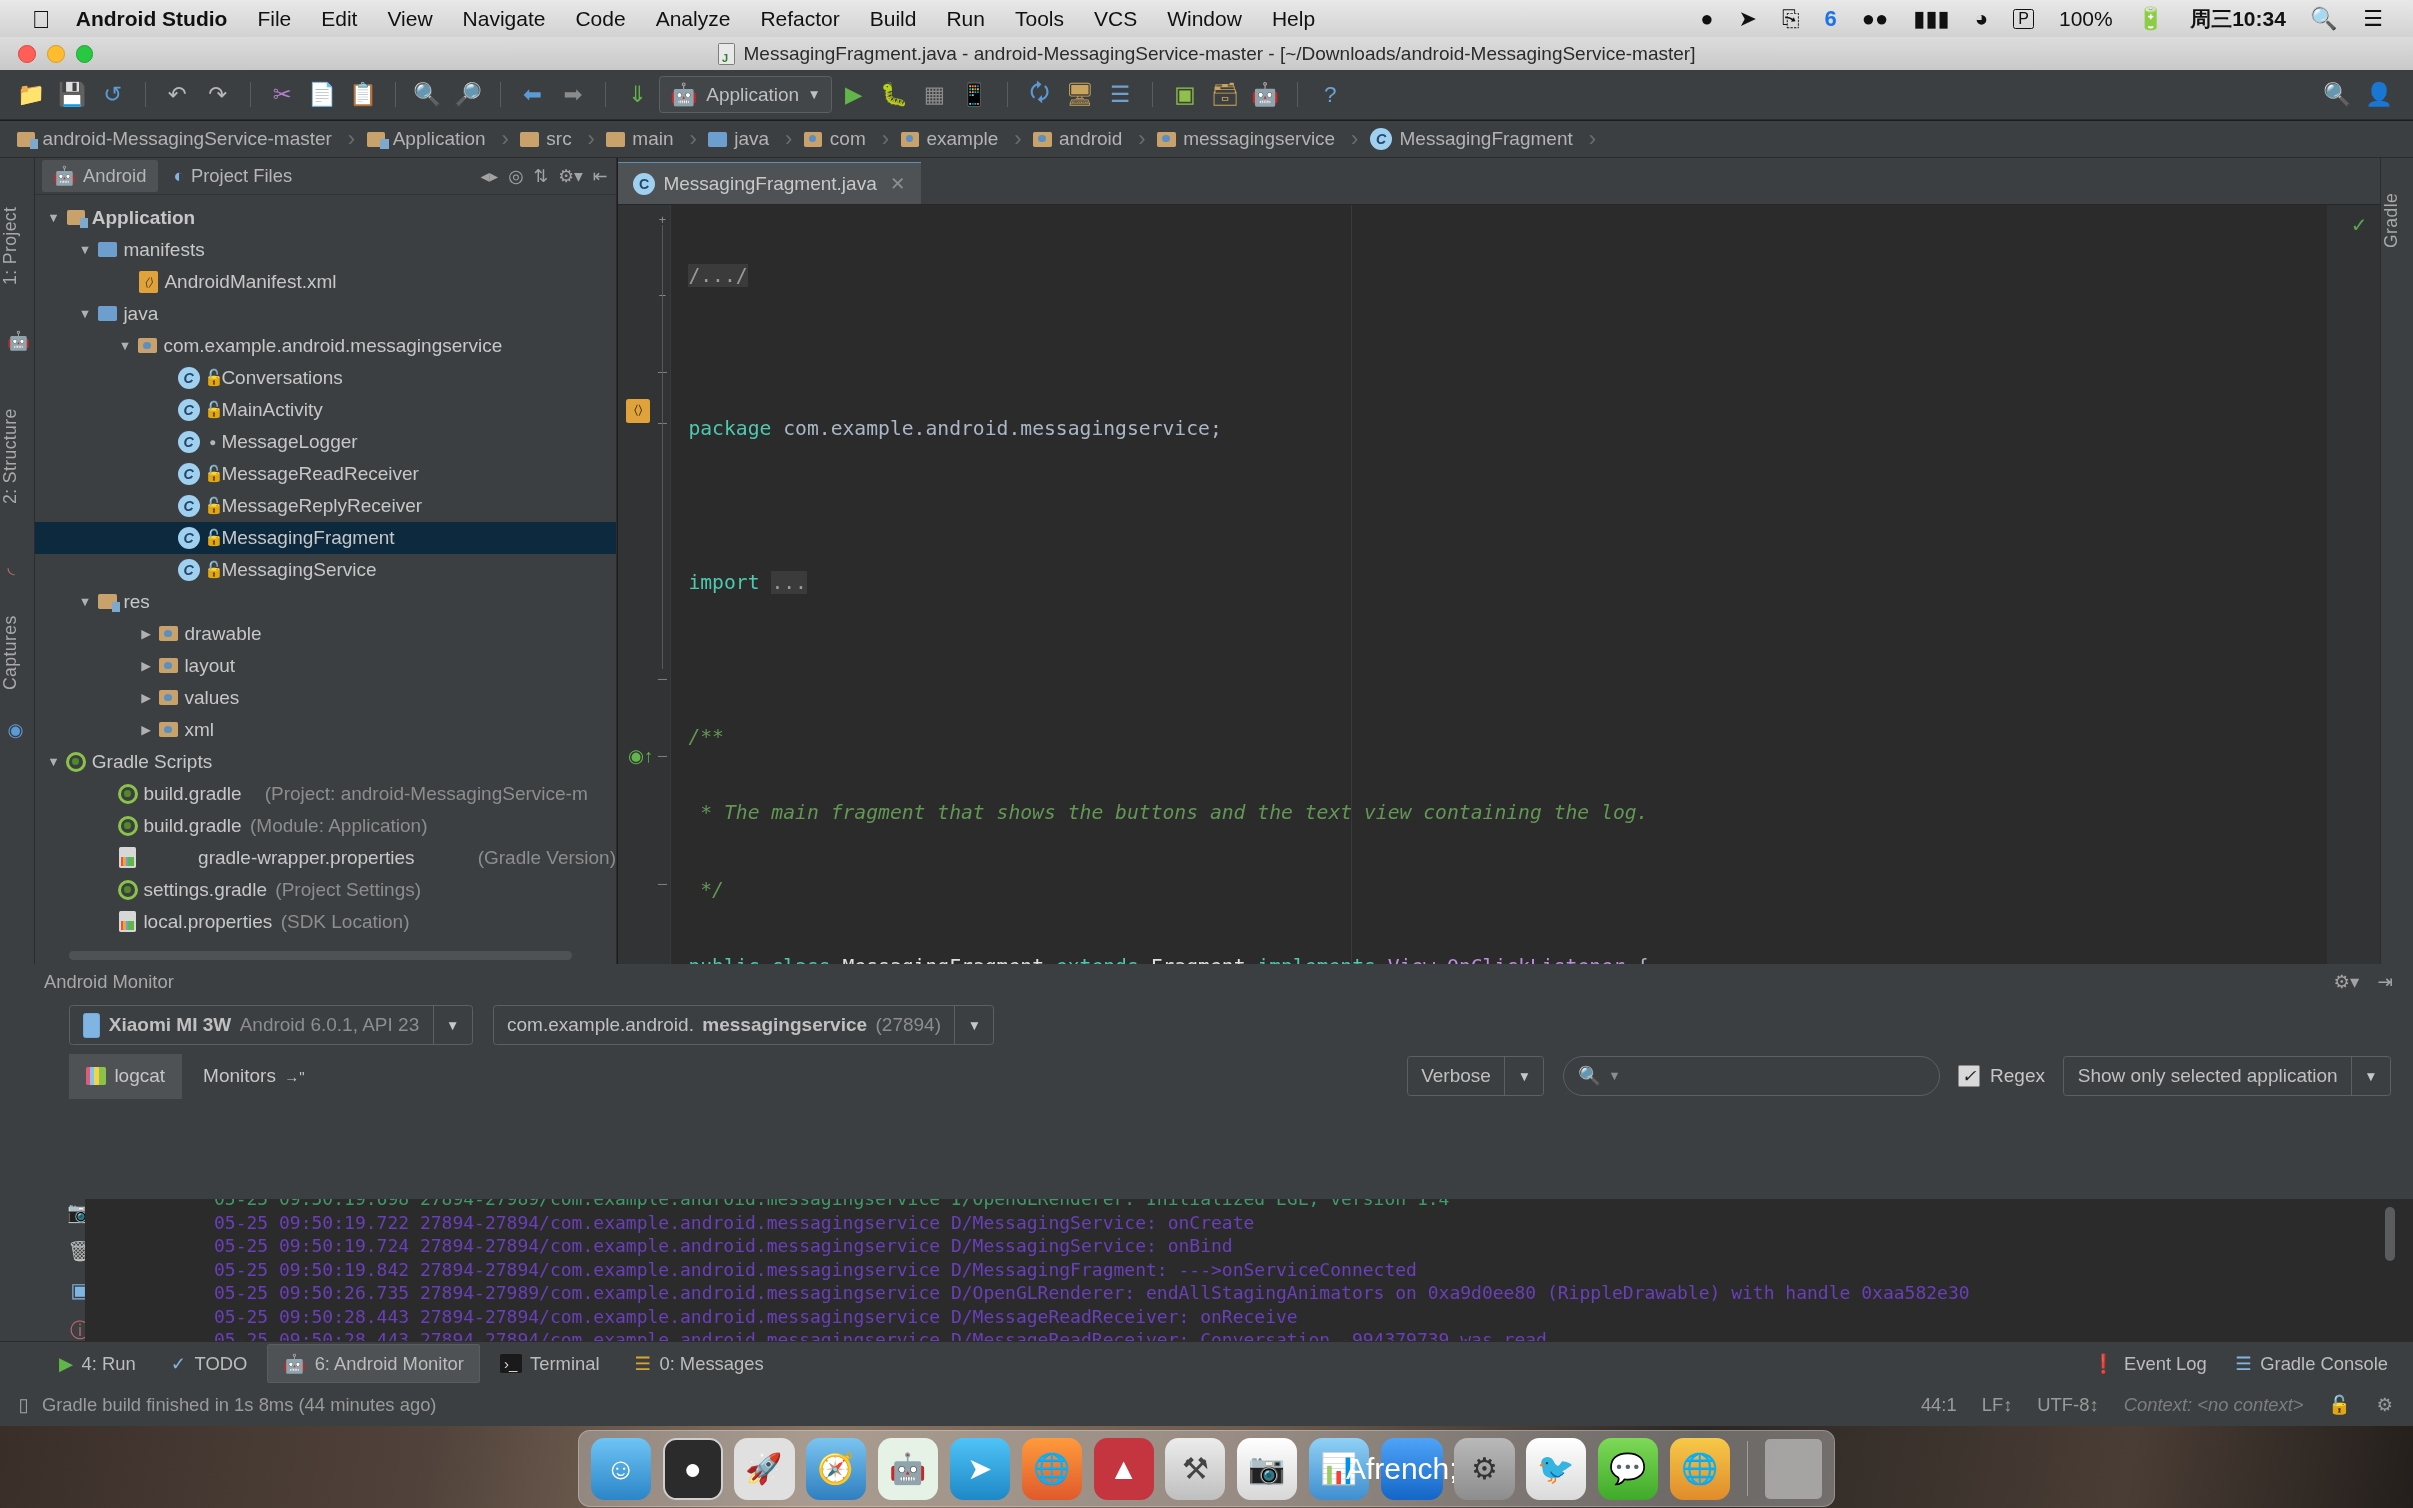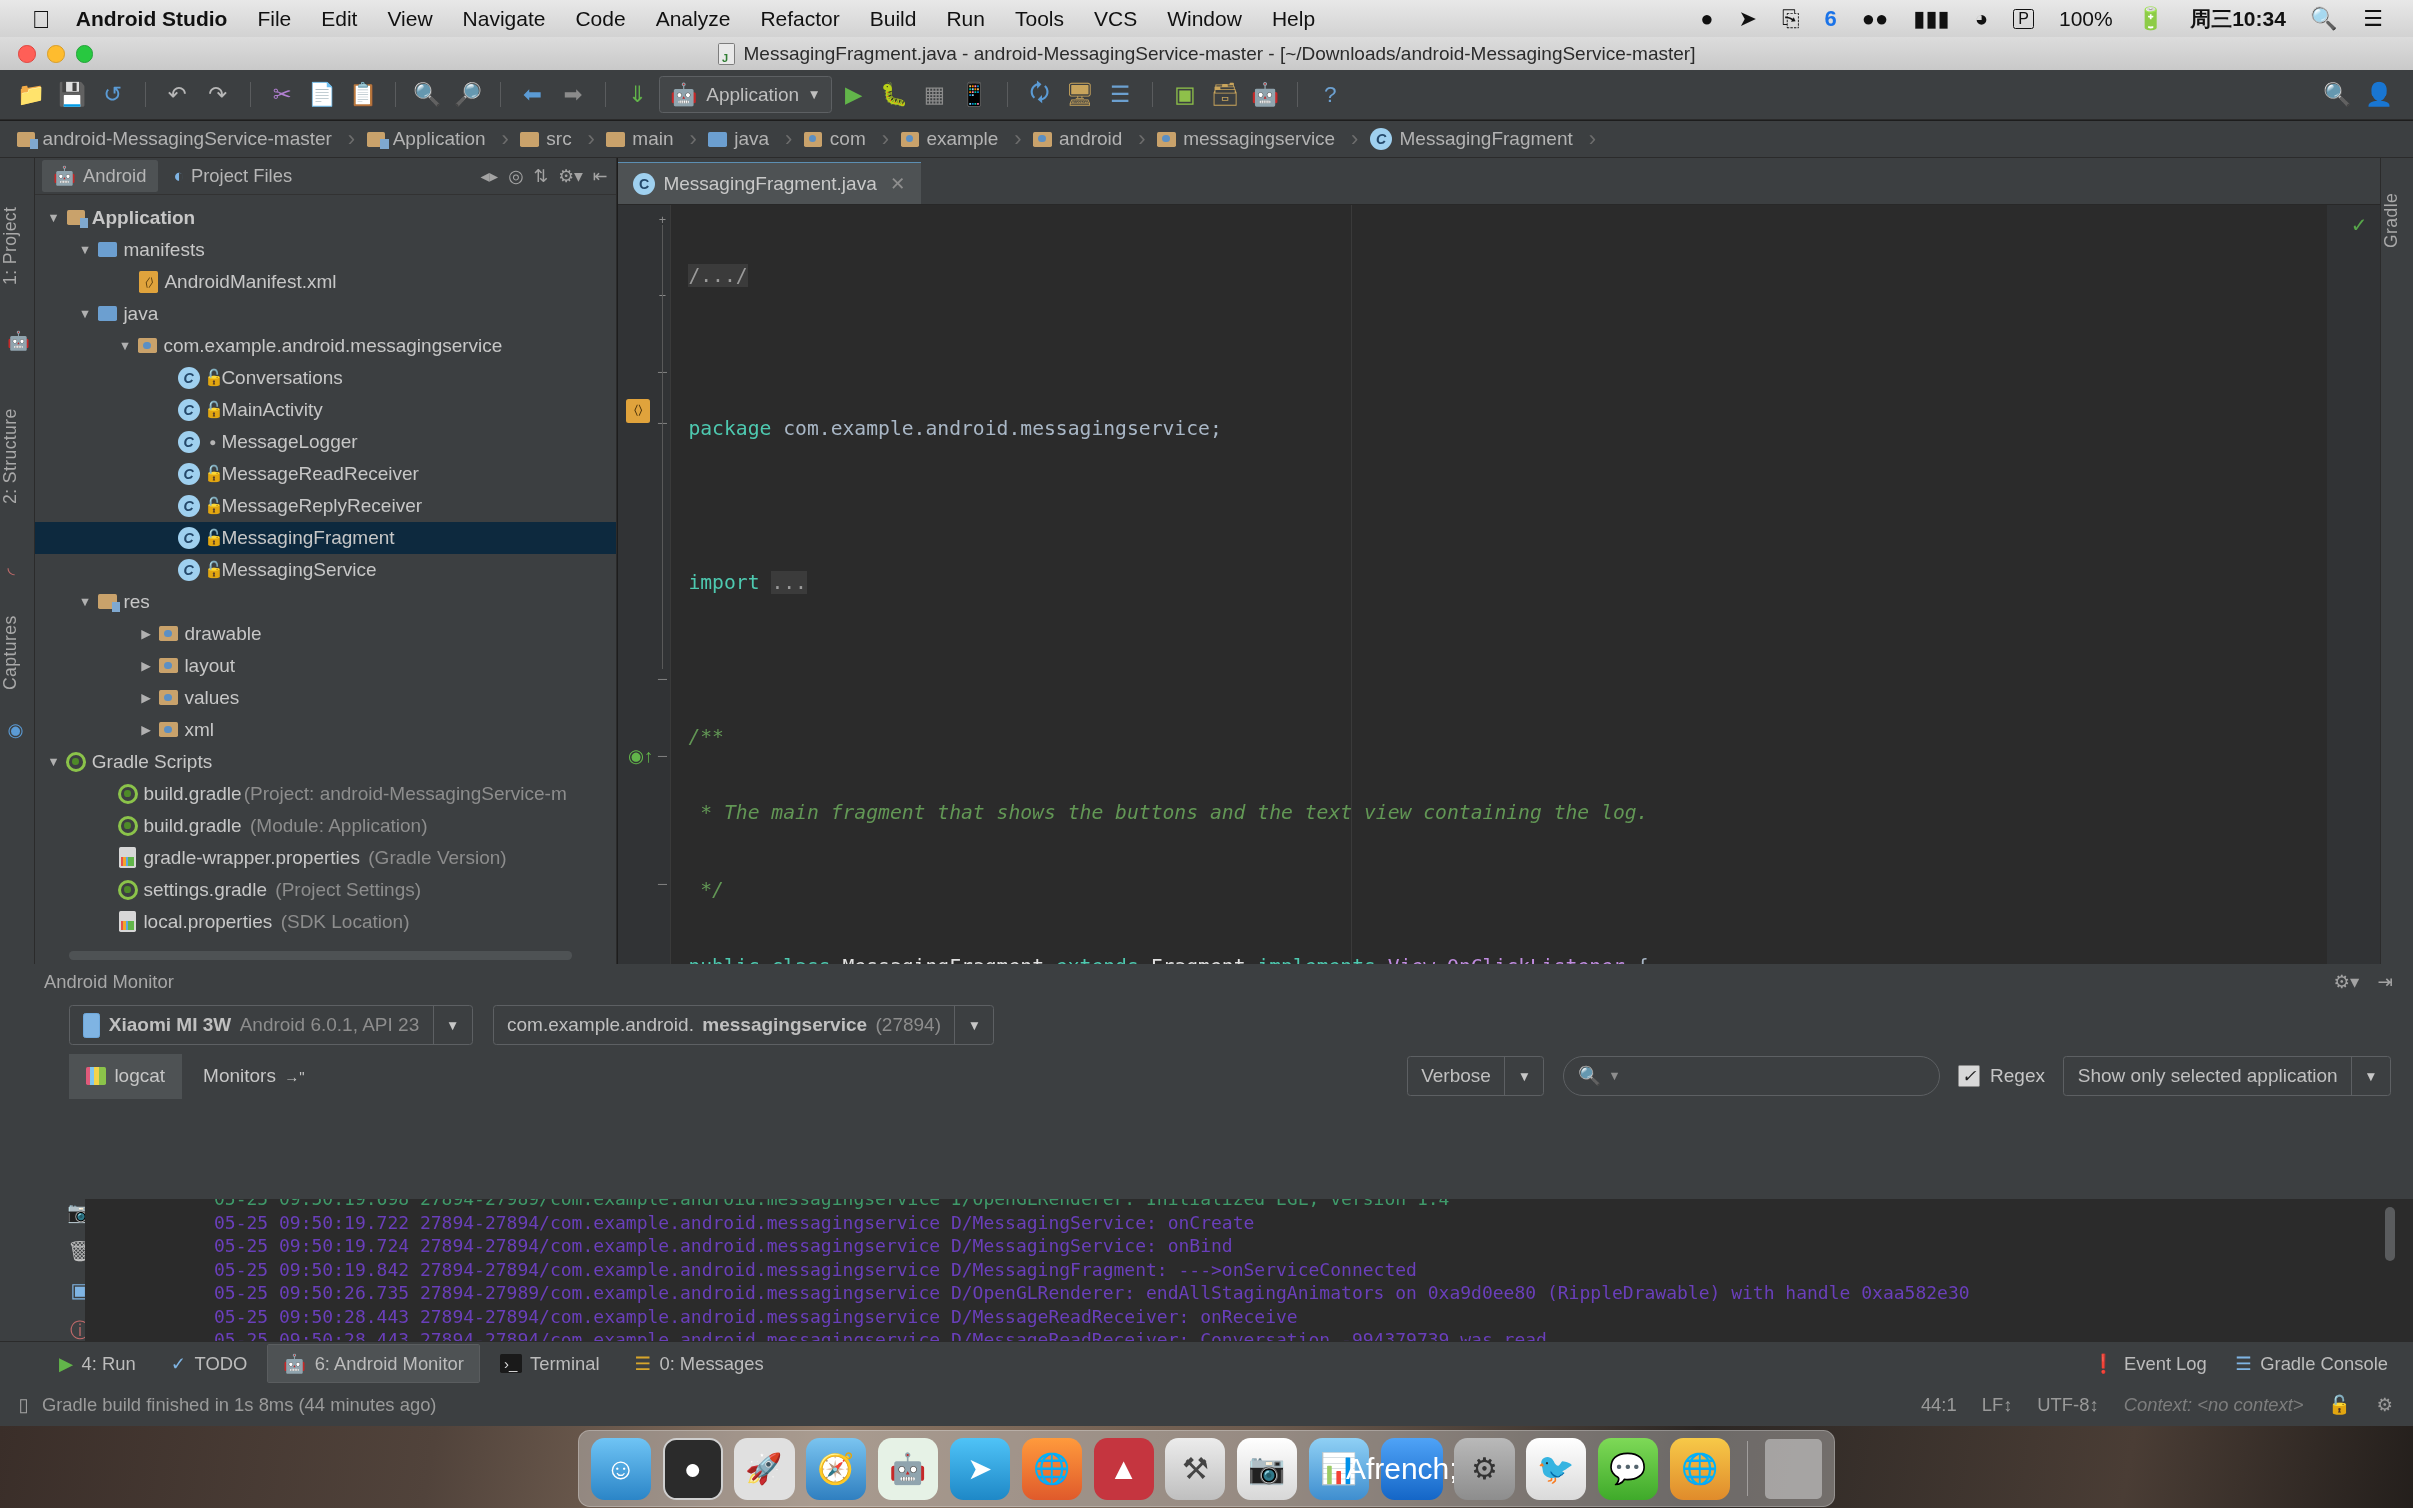--- a/index.html
+++ b/index.html
@@ -497,30 +497,30 @@
         <span class="ico">
             <i class="gicon"></i>
           </span>
         <span>Gradle Scripts</span>
       </div>
       <div class="row" style="padding-left:80px;">
         <span class="ico">
             <i class="gicon"></i>
           </span>
         <span>build.gradle</span>
-        <span class="dim" style="margin-left:2px">(Project: android-MessagingService-m</span>
+        <span class="dim" style="margin-left:23px">(Project: android-MessagingService-m</span>
       </div>
       <div class="row" style="padding-left:80px;">
         <span class="ico">
             <i class="gicon"></i>
           </span>
         <span>build.gradle</span>
         <span class="dim" style="margin-left:8.4px">(Module: Application)</span>
       </div>
-      <div class="row" style="padding-left:80px;">
+      <div class="row" style="padding-left:80px;justify-content:space-between;">
         <span class="ico">
             <i class="propico"></i>
           </span>
         <span>gradle-wrapper.properties</span>
         <span class="dim" style="margin-left:8.4px">(Gradle Version)</span>
       </div>
       <div class="row" style="padding-left:80px;">
         <span class="ico">
             <i class="gicon"></i>
           </span>

